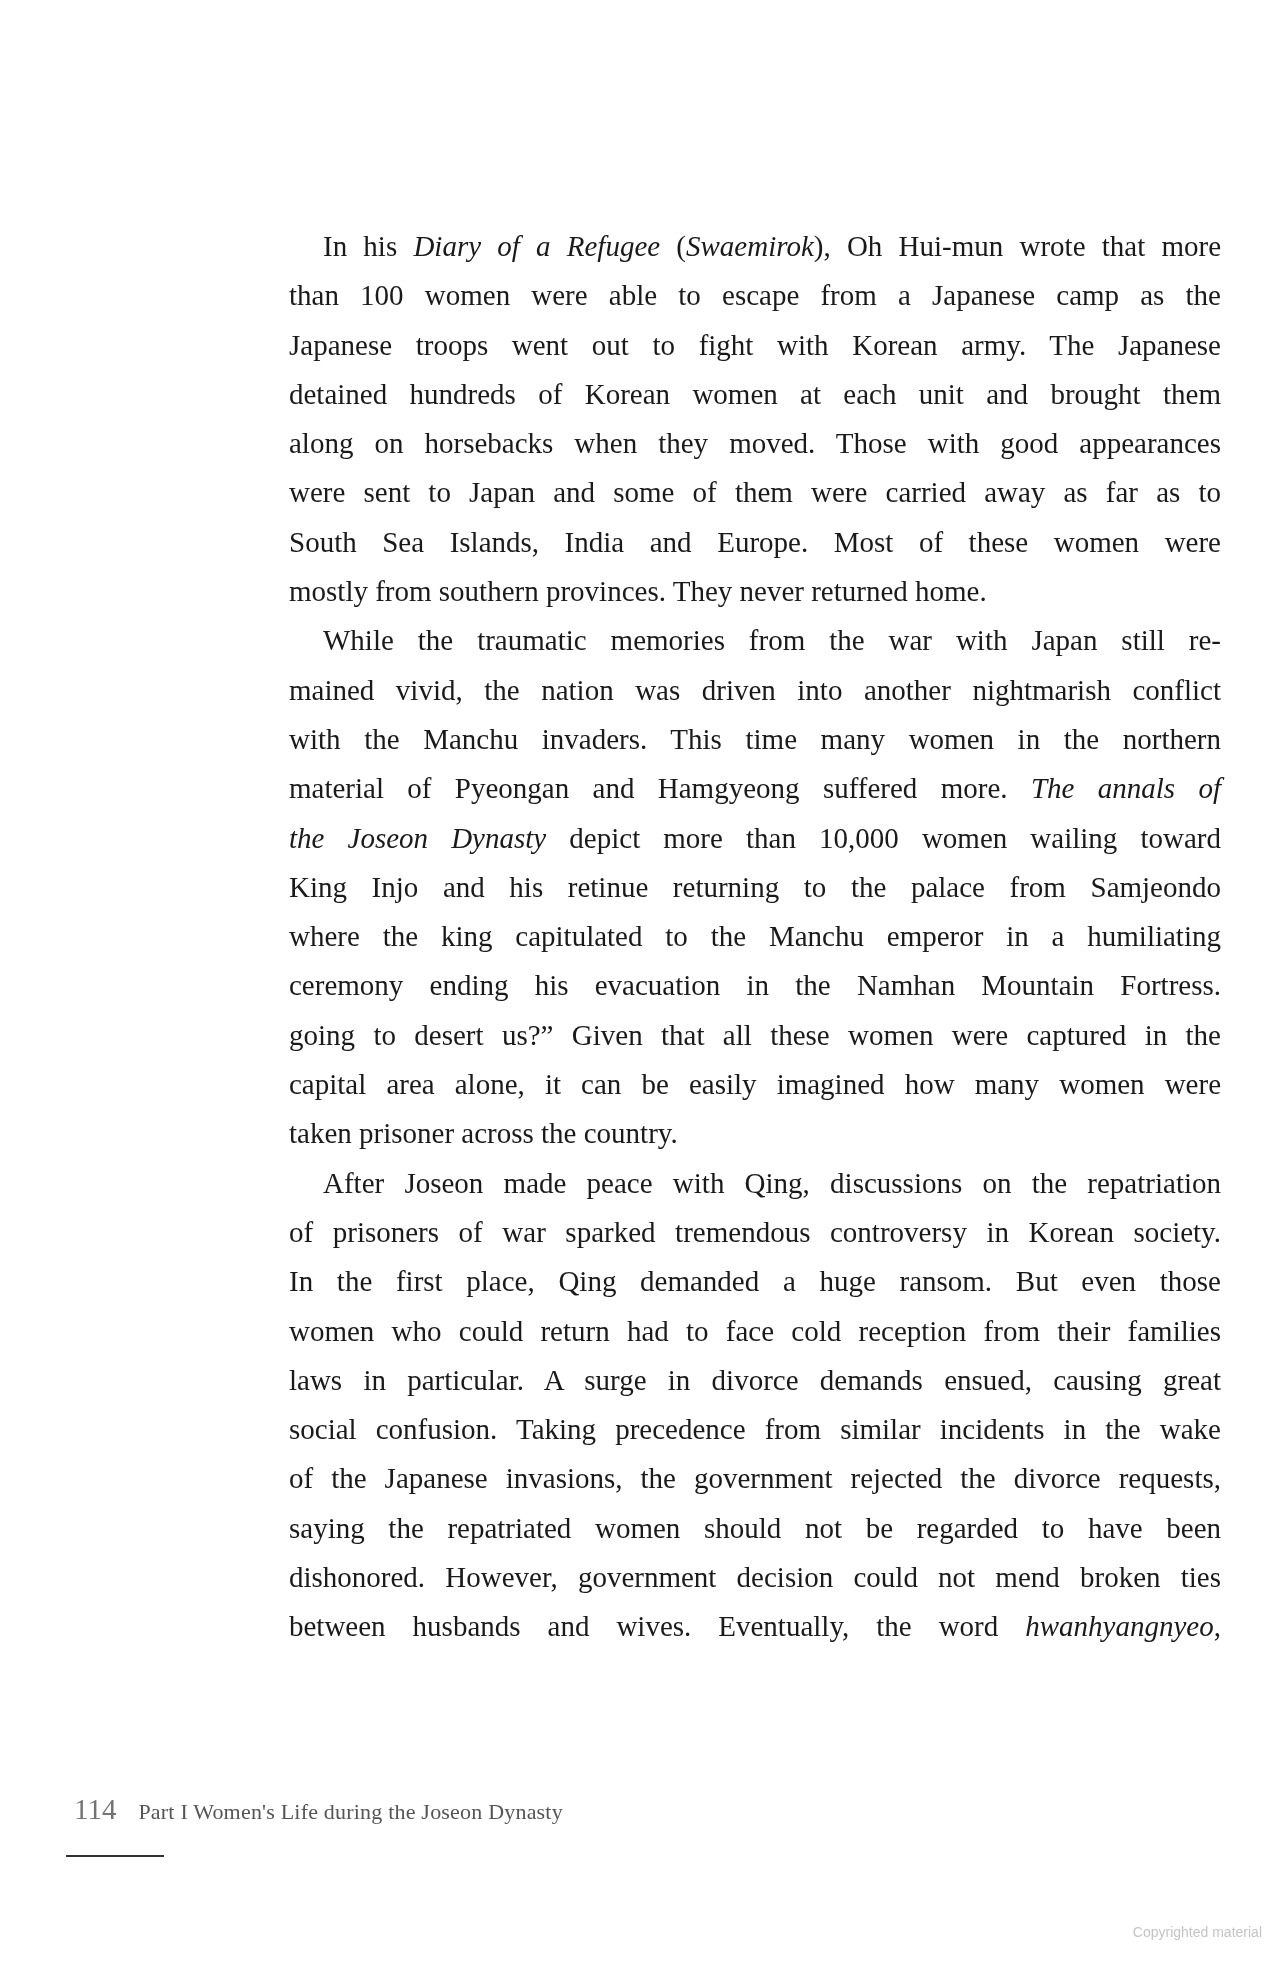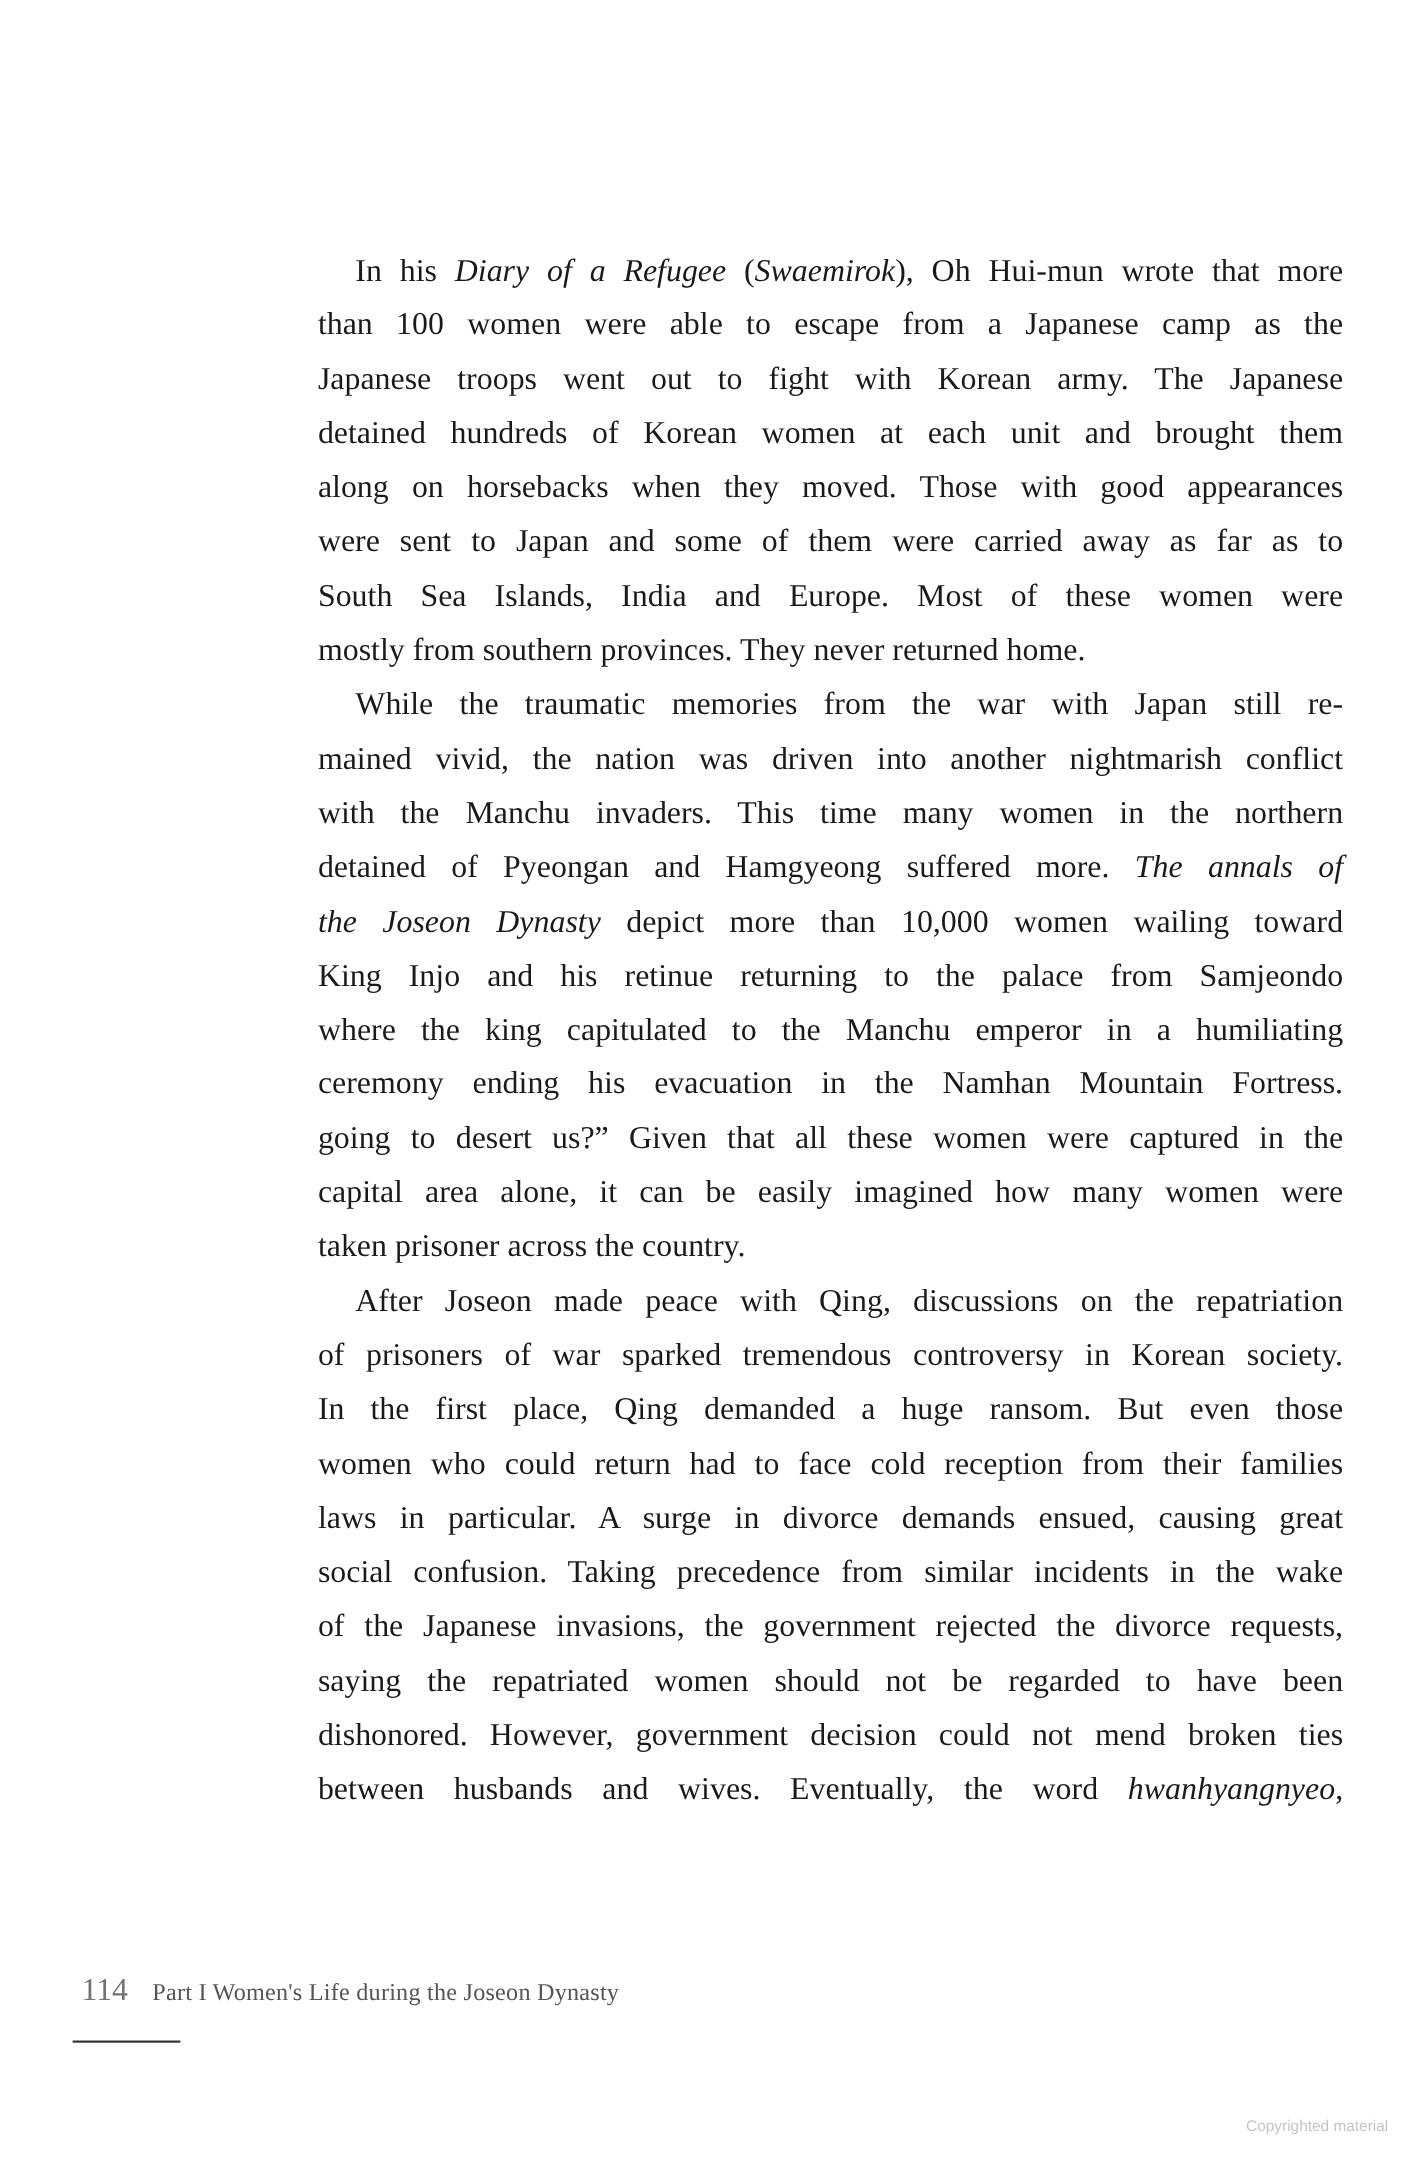--- a/index.html
+++ b/index.html
@@ -65,21 +65,21 @@
       <span class="line"><span>detained hundreds of Korean women at each unit and brought them</span></span>
       <span class="line"><span>along on horsebacks when they moved. Those with good appearances</span></span>
       <span class="line"><span>were sent to Japan and some of them were carried away as far as to</span></span>
       <span class="line"><span>South Sea Islands, India and Europe. Most of these women were</span></span>
       <span class="line last"><span>mostly from southern provinces. They never returned home.</span></span>
     </div>
     <div class="para">
       <span class="line indent"><span>While the traumatic memories from the war with Japan still re-</span></span>
       <span class="line"><span>mained vivid, the nation was driven into another nightmarish conflict</span></span>
       <span class="line"><span>with the Manchu invaders. This time many women in the northern</span></span>
-      <span class="line"><span>detained of Pyeongan and Hamgyeong suffered more. </span><em>The annals of</em></span>
+      <span class="line"><span>material of Pyeongan and Hamgyeong suffered more. </span><em>The annals of</em></span>
       <span class="line"><em>the Joseon Dynasty</em><span> depict more than 10,000 women wailing toward</span></span>
       <span class="line"><span>King Injo and his retinue returning to the palace from Samjeondo</span></span>
       <span class="line"><span>where the king capitulated to the Manchu emperor in a humiliating</span></span>
       <span class="line"><span>ceremony ending his evacuation in the Namhan Mountain Fortress.</span></span>
       <span class="line"><span>going to desert us?” Given that all these women were captured in the</span></span>
       <span class="line"><span>capital area alone, it can be easily imagined how many women were</span></span>
       <span class="line last"><span>taken prisoner across the country.</span></span>
     </div>
     <div class="para">
       <span class="line indent"><span>After Joseon made peace with Qing, discussions on the repatriation</span></span>

